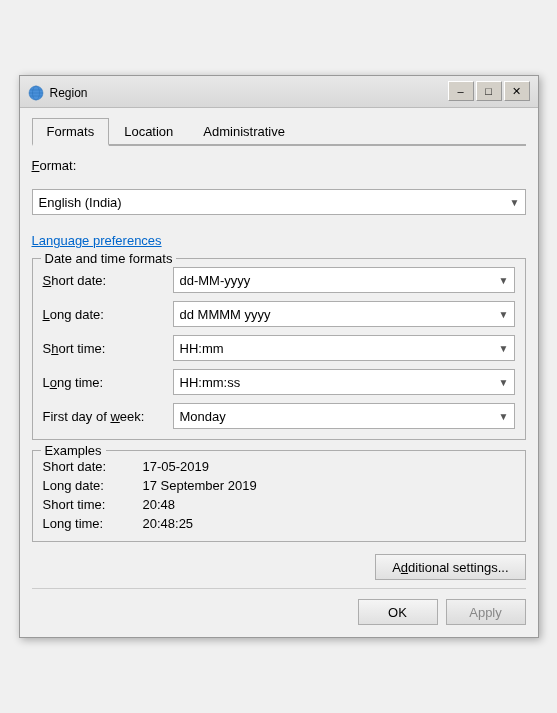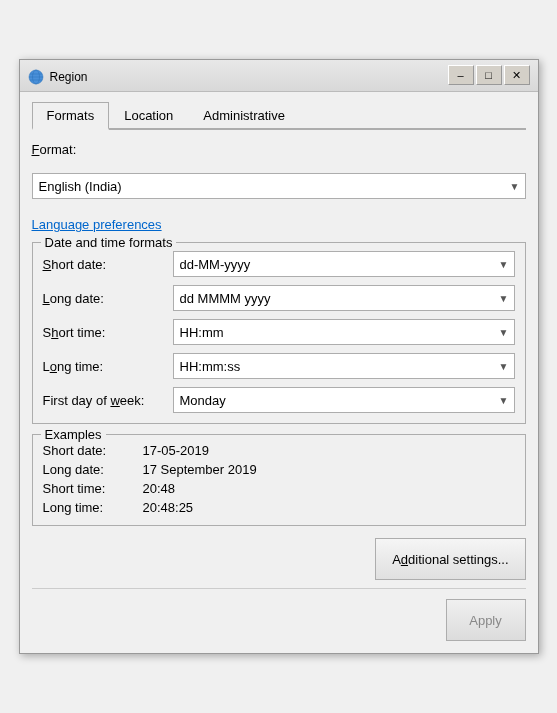--- a/index.html
+++ b/index.html
@@ -243,21 +243,21 @@
       justify-content: flex-end;
       gap: 8px;
       border-top: 1px solid #ccc;
       padding-top: 10px;
       margin-top: 4px;
     }
 
     .btn {
       padding: 4px 16px;
       min-width: 80px;
-      height: 42px;
+      height: 26px;
       font-size: 13px;
       background: linear-gradient(to bottom, #f5f5f5, #e0e0e0);
       border: 1px solid #adadad;
       cursor: pointer;
       display: flex;
       align-items: center;
       justify-content: center;
     }
 
     .btn-additional {
@@ -430,16 +430,17 @@
 
     
     <div class="button-row-right">
       <button class="btn btn-additional">
         A<span style="text-decoration:underline">d</span>ditional settings...
       </button>
     </div>
 
     
     <div class="button-row-bottom">
+      <button class="btn btn-ok">OK</button>
       <button class="btn btn-apply">Apply</button>
     </div>
   </div>
 </div>
 
 </body></html>

